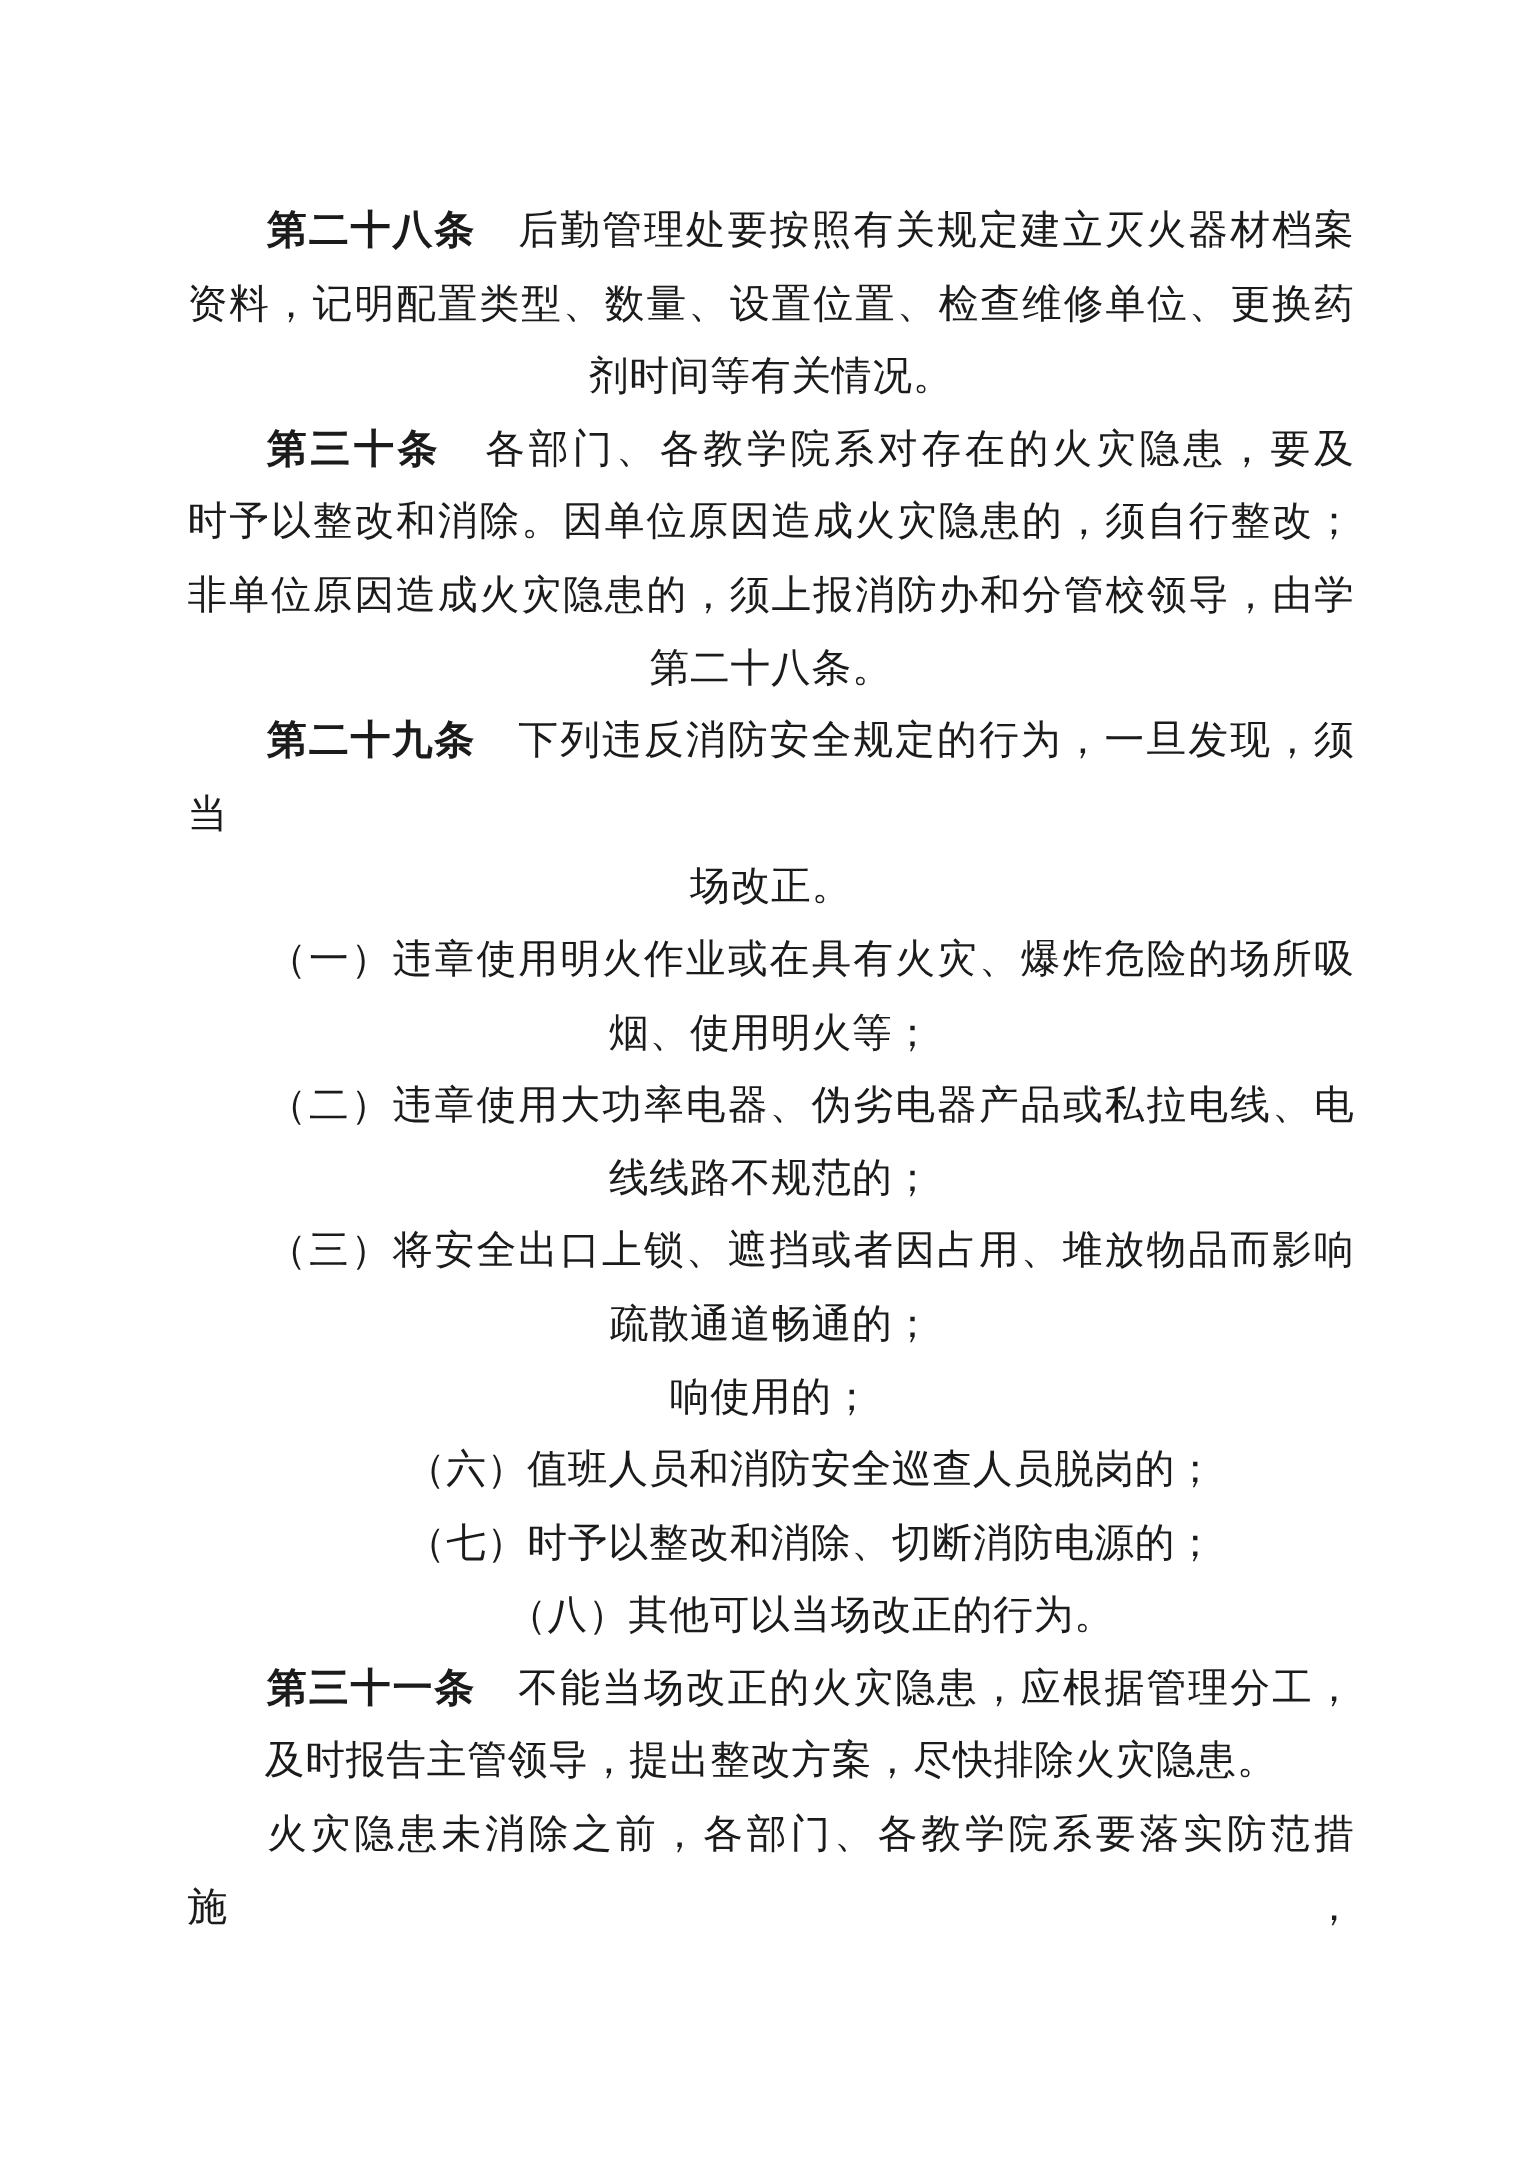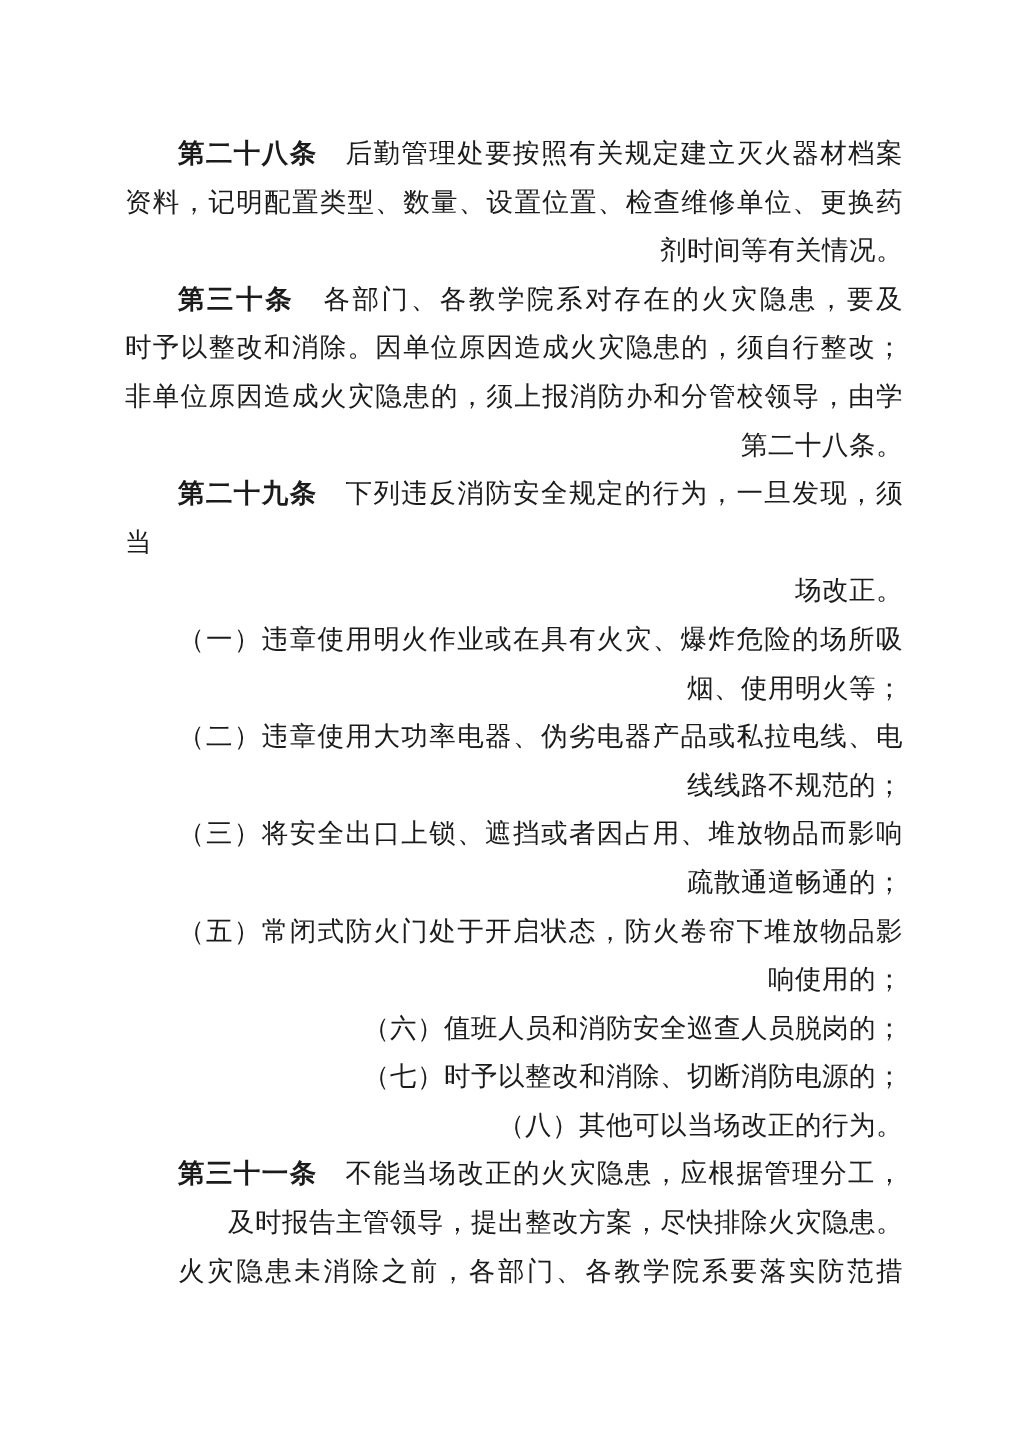--- a/index.html
+++ b/index.html
@@ -22,21 +22,21 @@
   .doc-body {
     position: absolute;
     left: 125px;
     top: 129px;
     width: 778px;
     font-size: 26.5px;
     line-height: 48.6px;
     letter-spacing: 0.5px;
   }
   .line {
-    text-align: right;
+    text-align: center;
   }
   .line.indent {
     text-indent: 2em;
   }
   .line.justify {
     text-align: justify;
     text-align-last: justify;
     text-justify: inter-character;
   }
   .art {
@@ -66,21 +66,20 @@
       <div class="line justify"><span>非单位原因造成火灾隐患的，须上报消防办和分管校领导，由学</span></div>
       <div class="line"><span>第二十八条。</span></div>
       <div class="line indent justify"><span class="art">第二十九条</span><span>　下列违反消防安全规定的行为，一旦发现，须当</span></div>
       <div class="line"><span>场改正。</span></div>
       <div class="line indent justify"><span>（一）违章使用明火作业或在具有火灾、爆炸危险的场所吸</span></div>
       <div class="line"><span>烟、使用明火等；</span></div>
       <div class="line indent justify"><span>（二）违章使用大功率电器、伪劣电器产品或私拉电线、电</span></div>
       <div class="line"><span>线线路不规范的；</span></div>
       <div class="line indent justify"><span>（三）将安全出口上锁、遮挡或者因占用、堆放物品而影响</span></div>
       <div class="line"><span>疏散通道畅通的；</span></div>
-      <div class="line indent justify"><span>（五）常闭式防火门处于开启状态，防火卷帘下堆放物品影</span></div>
       <div class="line"><span>响使用的；</span></div>
       <div class="line indent"><span>（六）值班人员和消防安全巡查人员脱岗的；</span></div>
       <div class="line indent"><span>（七）时予以整改和消除、切断消防电源的；</span></div>
       <div class="line indent"><span>（八）其他可以当场改正的行为。</span></div>
       <div class="line indent justify"><span class="art">第三十一条</span><span>　不能当场改正的火灾隐患，应根据管理分工，</span></div>
       <div class="line"><span>及时报告主管领导，提出整改方案，尽快排除火灾隐患。</span></div>
       <div class="line indent justify"><span>火灾隐患未消除之前，各部门、各教学院系要落实防范措施，</span></div>
     </div>
   <div class="footer">
     <span>— 14 –</span>

